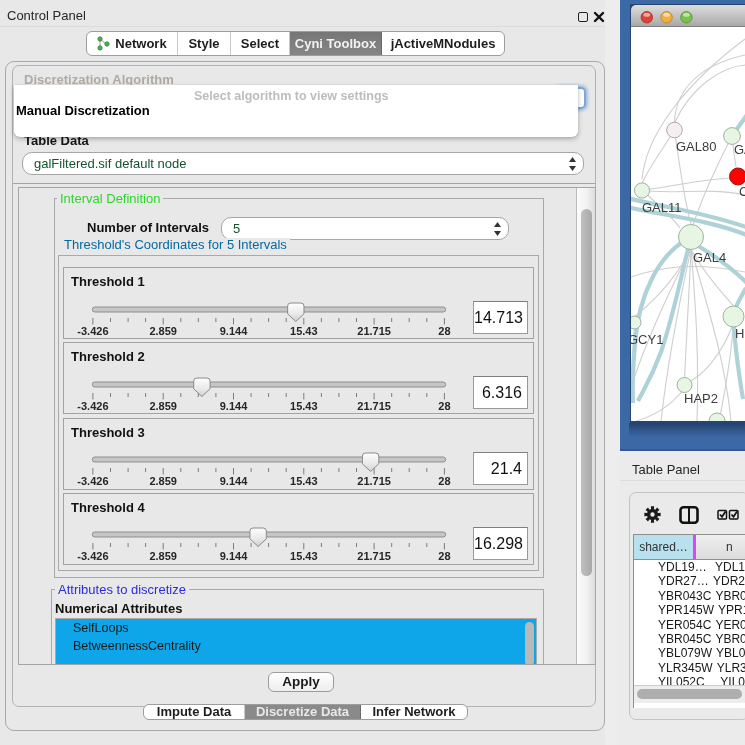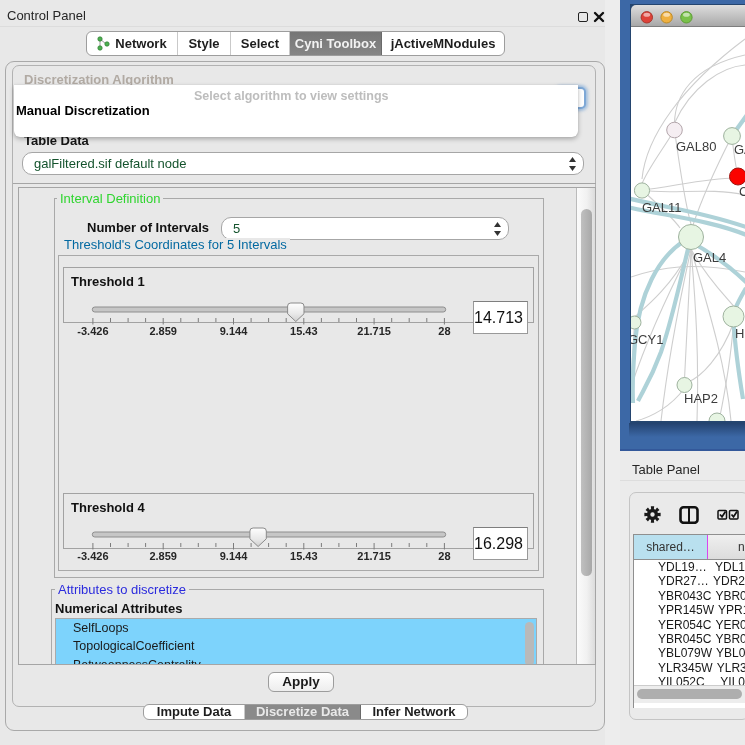--- a/index.html
+++ b/index.html
@@ -6,21 +6,21 @@
 #app{position:relative;width:745px;height:745px;background:#e8e8e8;font-family:"Liberation Sans",sans-serif;overflow:hidden}
 .abs{position:absolute}
 .seg{position:absolute;display:flex;background:#fff;border:1px solid #9d9d9d;border-radius:6px;overflow:hidden;box-sizing:border-box}
 .seg>div{display:flex;align-items:center;justify-content:center;font-size:13px;font-weight:bold;color:#1d1d1d;border-right:1px solid #c9c9c9;box-sizing:border-box}
 .seg>div:last-child{border-right:none}
 .seg>div.sel{background:linear-gradient(#767676,#868686);color:#f2f2f2;border-right-color:#6a6a6a}
 .combo{position:absolute;background:#fff;border:1px solid #a6a6a6;border-radius:10px;box-sizing:border-box;font-size:13px;color:#14532d}
 .combo .txt{position:absolute;left:11px;top:0;bottom:0;display:flex;align-items:center}
 .grouptitle{position:absolute;font-size:13px;background:#e8e8e8;padding:0 3px;line-height:13px}
 .gbox{position:absolute;border:1px solid #a9a9a9;box-sizing:border-box}
-.thbox{position:absolute;left:44px;width:471px;height:56px;border:1px solid #a2a2a2;box-sizing:border-box}
+.thbox{position:absolute;left:44px;width:471px;height:72px;border:1px solid #a2a2a2;box-sizing:border-box}
 .thtitle{position:absolute;left:7px;top:6px;font-size:13px;font-weight:bold;color:#111}
 .valbox{position:absolute;left:409px;top:33px;width:55px;height:33px;background:#fff;border:1px solid #999;border-top-color:#7e7e7e;box-sizing:border-box;font-size:16px;color:#111;text-align:right;line-height:31px;padding-right:5px}
 .trow{height:14.4px;font-size:12px;color:#191919;white-space:nowrap;display:flex}
 .trow .c1{width:76px;padding-left:24px}
 .trow .c2{padding-left:4px}
 </style>
 </head>
 <body>
 <div id="app">
 <svg width="0" height="0" style="position:absolute">
@@ -128,35 +128,50 @@
   <div class="grouptitle" style="left:42px;top:50px;color:#0369a1">Threshold's Coordinates for 5 Intervals</div>
 
   <div class="thbox" style="top:79.3px">
     <div class="thtitle">Threshold 1</div>
     <div class="valbox">14.713</div>
     <svg style="position:absolute;left:8px;top:23.5px" width="386" height="46" viewBox="-10 0 386 46">
           <use href="#scale" y="3"></use>
           <use href="#thumb" x="213.8" y="11"></use>
         </svg>
   </div>
+  <div class="thbox" style="top:154.4px">
+    <div class="thtitle">Threshold 2</div>
+    <div class="valbox">6.316</div>
+    <svg style="position:absolute;left:8px;top:23.5px" width="386" height="46" viewBox="-10 0 386 46">
+          <use href="#scale" y="3"></use>
+          <use href="#thumb" x="119.9" y="11"></use>
+        </svg>
+  </div>
+  <div class="thbox" style="top:229.5px">
+    <div class="thtitle">Threshold 3</div>
+    <div class="valbox">21.4</div>
+    <svg style="position:absolute;left:8px;top:23.5px" width="386" height="46" viewBox="-10 0 386 46">
+          <use href="#scale" y="3"></use>
+          <use href="#thumb" x="288.6" y="11"></use>
+        </svg>
+  </div>
   <div class="thbox" style="top:304.6px">
     <div class="thtitle">Threshold 4</div>
     <div class="valbox">16.298</div>
     <svg style="position:absolute;left:8px;top:23.5px" width="386" height="46" viewBox="-10 0 386 46">
           <use href="#scale" y="3"></use>
           <use href="#thumb" x="176.1" y="11"></use>
         </svg>
   </div>
 
   <div class="gbox" style="left:32px;top:400.5px;width:493px;height:150px"></div>
   <div class="grouptitle" style="left:36px;top:394.5px;color:#2b2bdd">Attributes to discretize</div>
   <div class="abs" style="left:36px;top:413px;font-size:13px;font-weight:bold;color:#111">Numerical Attributes</div>
-  <div class="abs" style="left:36px;top:430px;width:482px;height:50px;background:#7dd3fc;border:1px solid #aaa;box-sizing:border-box;font-size:12.5px;color:#1a1a1a">
+  <div class="abs" style="left:36px;top:430px;width:482px;height:50px;background:#0ea5e9;border:1px solid #aaa;box-sizing:border-box;font-size:12.5px;color:#1a1a1a">
     <div style="padding-left:17px;height:18.3px;line-height:18.3px">SelfLoops</div>
-    <div style="padding-left:17px;height:18.3px;line-height:18.3px">TopologicalCoefficient</div>
     <div style="padding-left:17px;height:18.3px;line-height:18.3px">BetweennessCentrality</div>
     <div style="position:absolute;right:2px;top:3px;width:9px;height:44px;border-radius:5px;background:#b9b9b9"></div>
   </div>
 </div>
 
 <div class="abs" style="left:268px;top:671.5px;width:66px;height:20px;background:linear-gradient(#ffffff,#ededed);border:1px solid #9c9c9c;border-radius:6px;box-sizing:border-box;display:flex;align-items:center;justify-content:center;font-size:13.5px;font-weight:bold;color:#1a1a1a">Apply</div>
 
 <div class="seg" style="left:143px;top:703.5px;height:16px">
   <div style="width:101px">Impute Data</div>
   <div class="sel" style="width:116px;background:#8a8a8a;color:#e9e9e9">Discretize Data</div>
@@ -256,21 +271,21 @@
     <rect x="85.5" y="4.5" width="8.5" height="8.5" rx="1"></rect>
   </g>
   <g fill="none" stroke="#111" stroke-width="1.7">
     <path d="M 76 8.5 L 78 10.8 L 81.5 5.5"></path>
     <path d="M 87.5 8.5 L 89.5 10.8 L 93 5.5"></path>
   </g>
 </svg>
 
 <div class="abs" style="left:633px;top:534px;width:112px;height:174px;background:#fff;border-left:1px solid #8f8f8f;box-sizing:border-box;overflow:hidden">
   <div style="display:flex;height:26px;border-top:1px solid #8f8f8f;border-bottom:1px solid #8f8f8f;box-sizing:border-box">
-    <div style="width:74px;background:#b9e0ef;border-right:1px solid #d946ef;box-sizing:border-box;display:flex;align-items:center;justify-content:center;font-size:12px;color:#333">shared…</div>
+    <div style="width:62px;background:#b9e0ef;border-right:3px solid #d946ef;box-sizing:border-box;display:flex;align-items:center;justify-content:center;font-size:12px;color:#333">shared…</div>
     <div style="flex:1;background:linear-gradient(#efefef,#dcdcdc);display:flex;align-items:center;padding-left:30px;font-size:12px;color:#333">n</div>
   </div>
   <div class="trow">
         <div class="c1">YDL19…</div>
         <div class="c2">YDL1</div>
       </div>
   <div class="trow">
         <div class="c1">YDR27…</div>
         <div class="c2">YDR2</div>
       </div>

